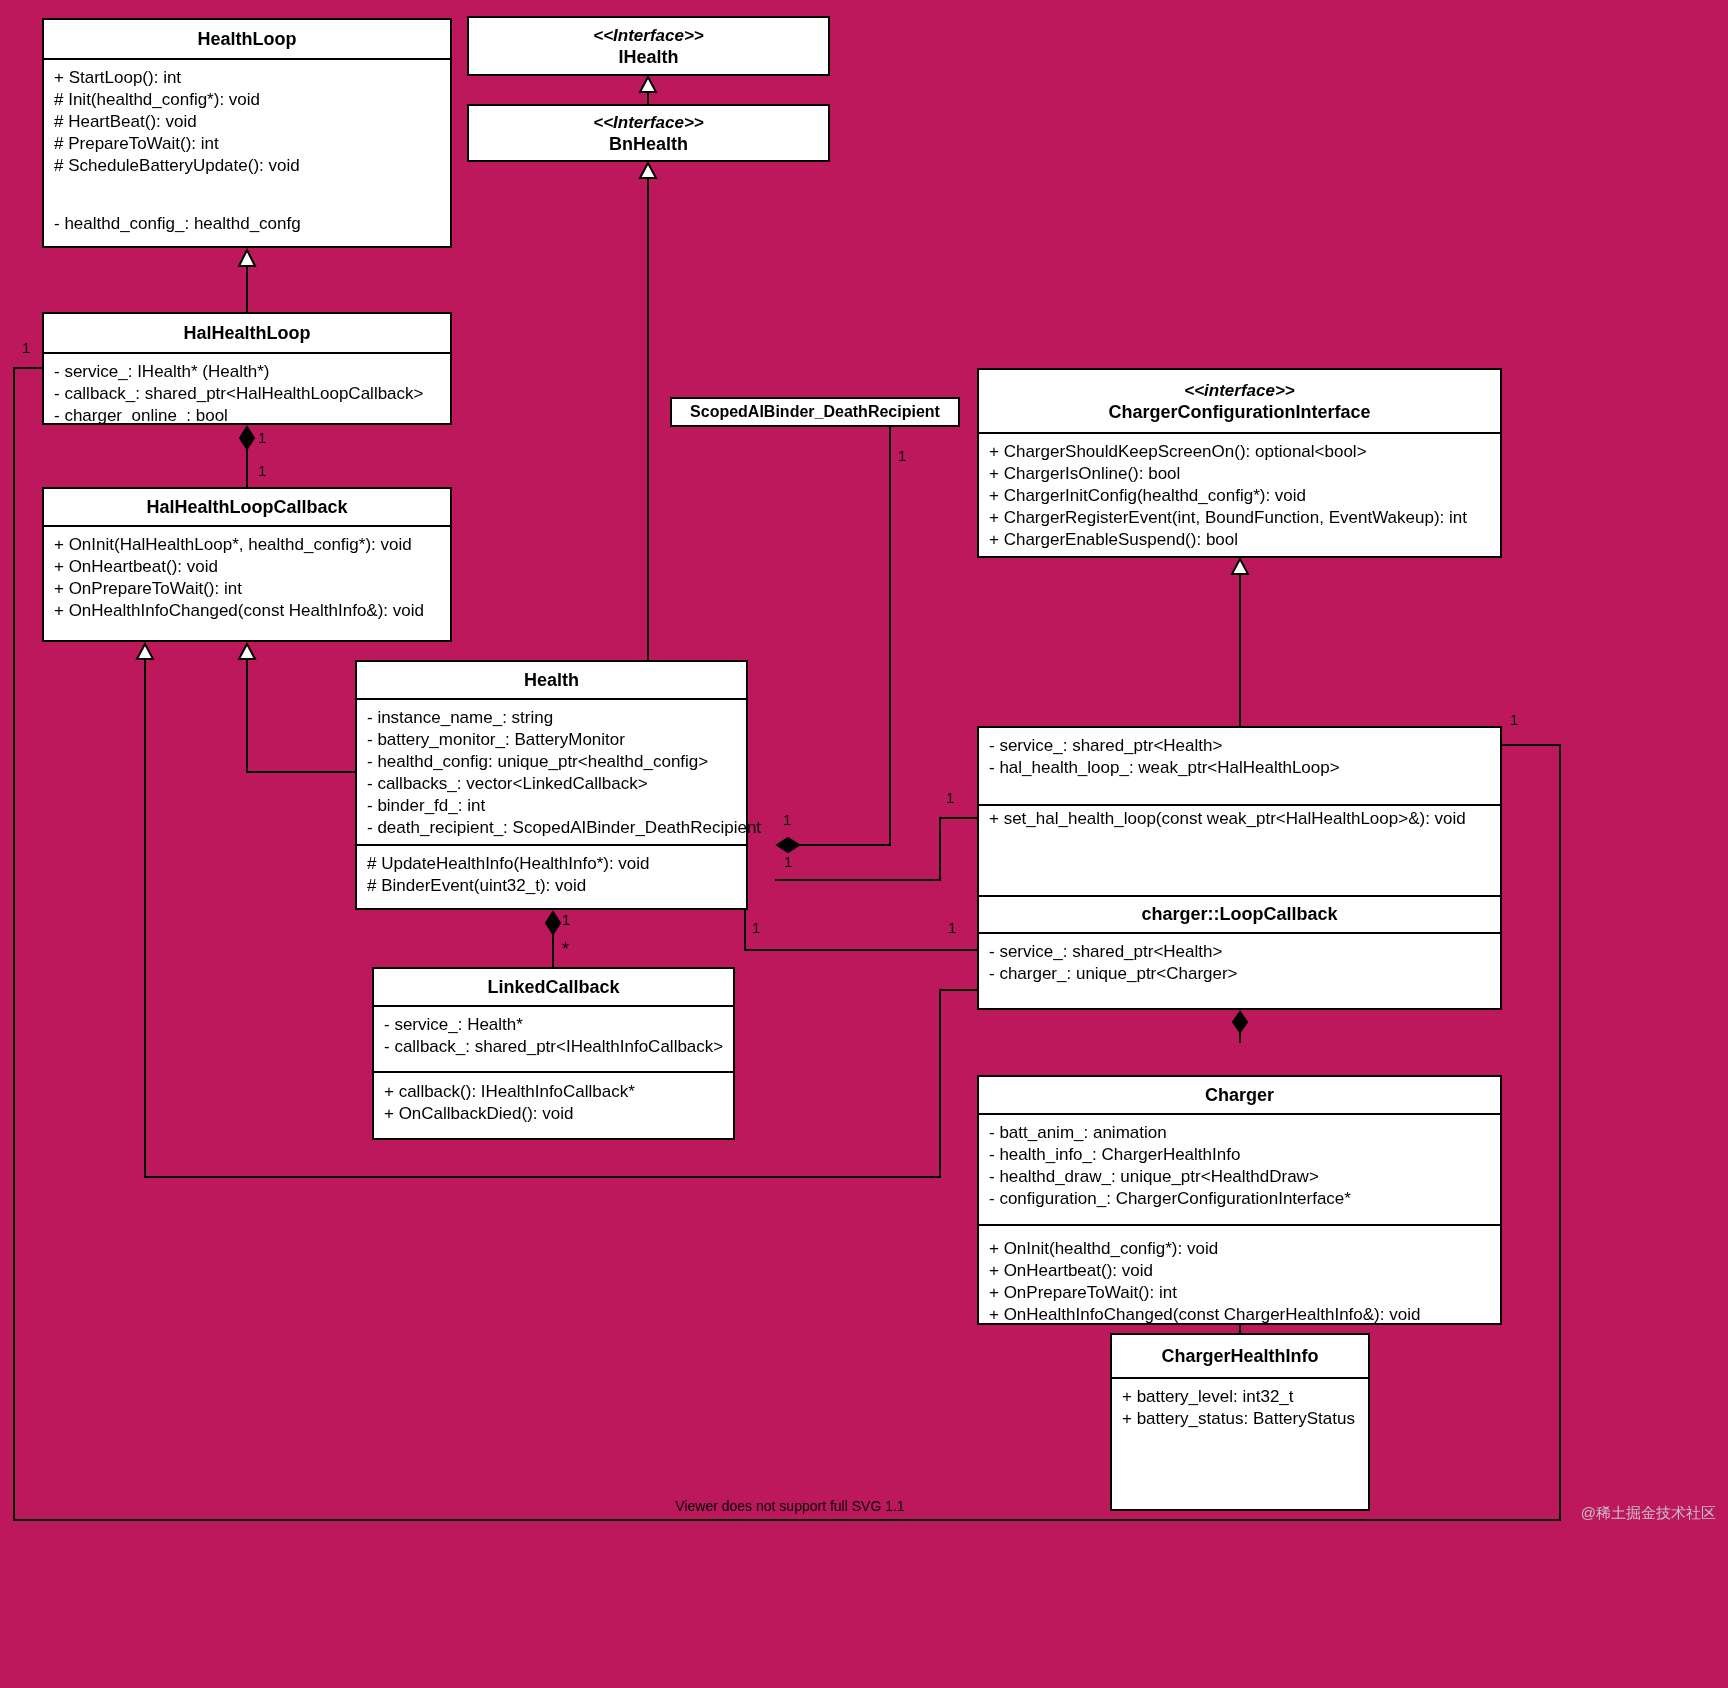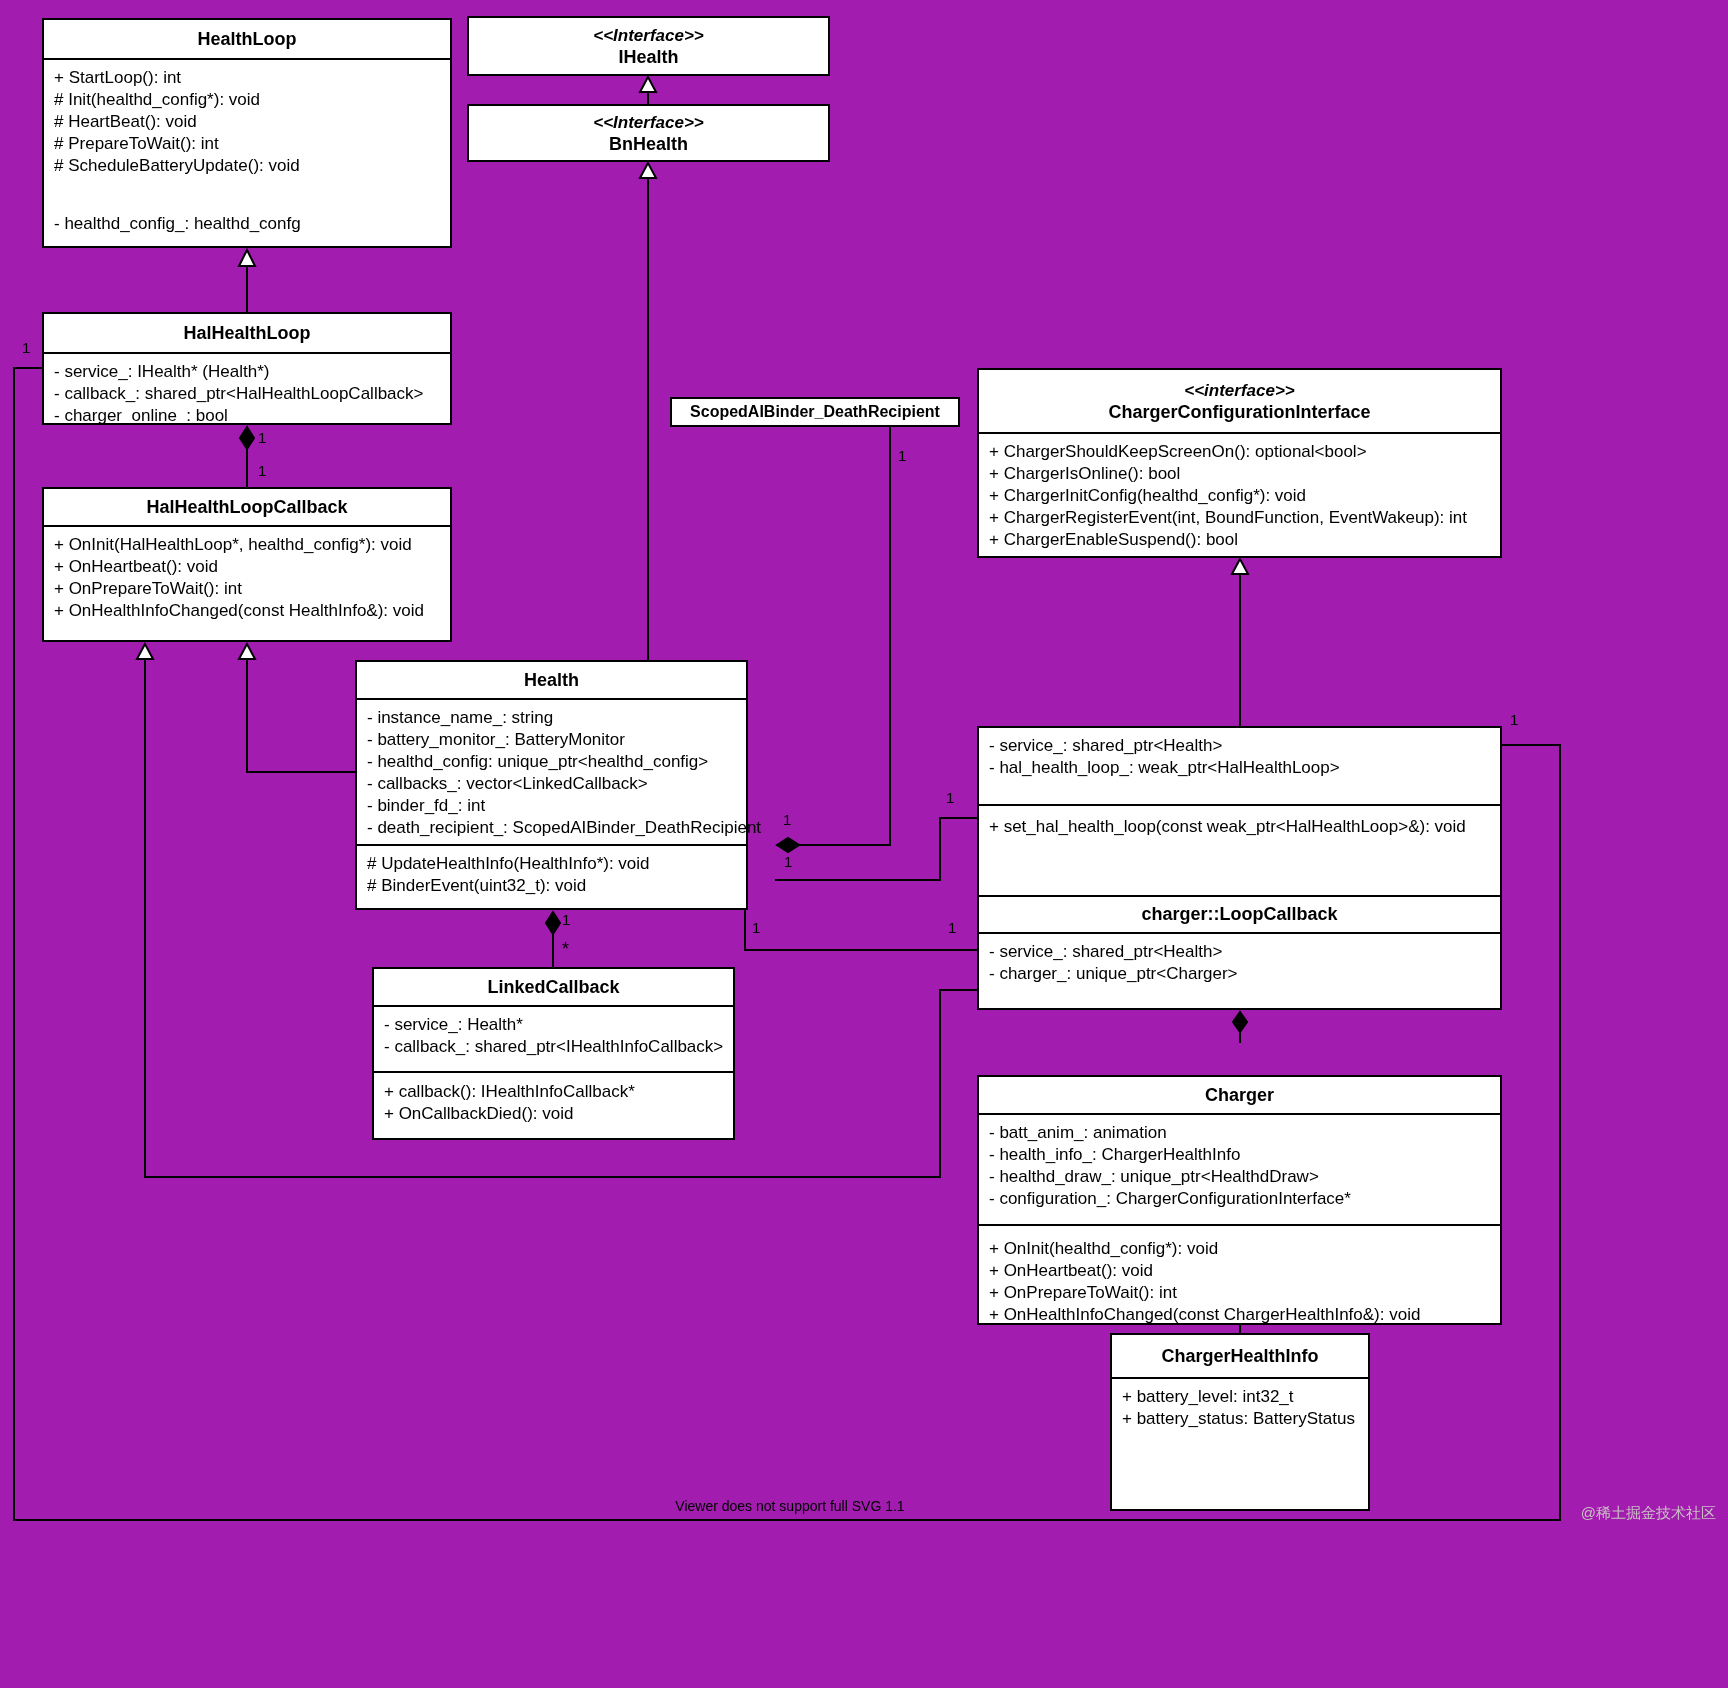--- a/index.html
+++ b/index.html
@@ -1,16 +1,16 @@
 <!DOCTYPE html>
 <html><head>
 <meta charset="utf-8">
 <style>
   html,body{margin:0;padding:0;background:#ffffff;}
-  #canvas{position:relative;width:1728px;height:1688px;background:#a21caf;overflow:hidden;
+  #canvas{position:relative;width:1728px;height:1688px;background:#be185d;overflow:hidden;
           font-family:"Liberation Sans",sans-serif;color:#000;}
   svg.wires{position:absolute;left:0;top:0;z-index:1;}
   .cls{position:absolute;z-index:2;background:#fff;border:2px solid #000;display:flex;flex-direction:column;box-sizing:border-box;}
   .ttl{display:flex;align-items:center;justify-content:center;font-weight:bold;font-size:18px;border-bottom:2px solid #000;flex:0 0 auto;}
   .ttl2{display:flex;flex-direction:column;align-items:center;justify-content:center;flex:1 1 auto;}
   .stereo{font-style:italic;font-weight:600;font-size:17px;line-height:21px;}
   .nm{font-weight:bold;font-size:18px;line-height:22px;}
   .cmp{padding:7px 10px;box-sizing:border-box;flex:0 0 auto;}
   .cmp.grow{flex:1 1 auto;}
   .cmp.sep{border-top:2px solid #000;margin-top:-2px;}
@@ -174,21 +174,21 @@
         <div class="row"># UpdateHealthInfo(HealthInfo*): void</div>
         <div class="row"># BinderEvent(uint32_t): void</div>
       </div>
   </div>
 
   <div class="cls" style="left:977px;top:726px;width:525px;height:192px;">
     <div class="cmp" style="height:78px">
         <div class="row">- service_: shared_ptr&lt;Health&gt;</div>
         <div class="row">- hal_health_loop_: weak_ptr&lt;HalHealthLoop&gt;</div>
       </div>
-    <div class="cmp sep grow" style="padding-top:10px">
+    <div class="cmp sep grow" style="padding-top:2px">
         <div class="row">+ set_hal_health_loop(const weak_ptr&lt;HalHealthLoop&gt;&amp;): void</div>
       </div>
   </div>
 
   <div class="cls" style="left:977px;top:895px;width:525px;height:115px;">
     <div class="ttl" style="height:35px">charger::LoopCallback</div>
     <div class="cmp grow">
         <div class="row">- service_: shared_ptr&lt;Health&gt;</div>
         <div class="row">- charger_: unique_ptr&lt;Charger&gt;</div>
       </div>

